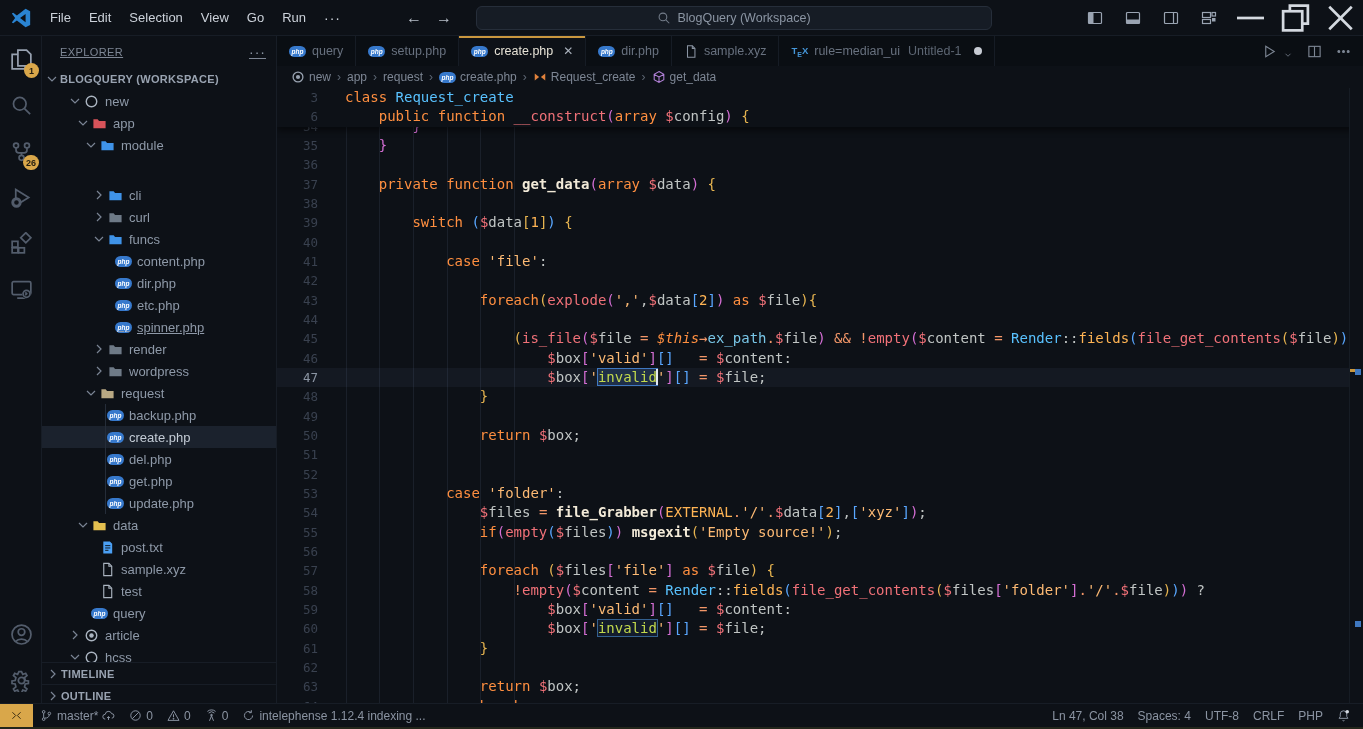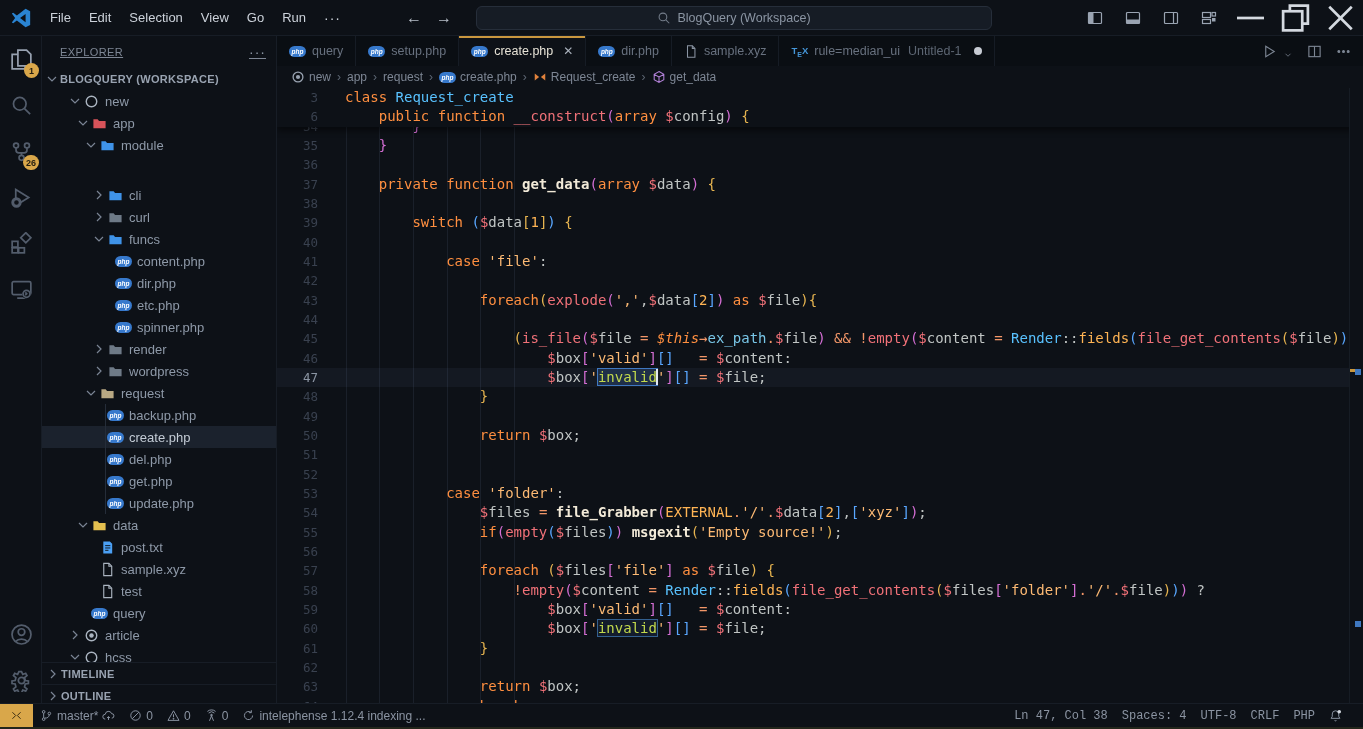--- a/index.html
+++ b/index.html
@@ -99,21 +99,21 @@
   .overview { position:absolute; right:0; top:0; width:14px; height:615px; border-left:1px solid #161c24; z-index:4; background:#0d1117; }
   .ov-cursor { position:absolute; left:0; width:9px; height:3px; background:#c9973f; }
   .ov-mark { position:absolute; right:2px; width:6px; height:6px; background:#3f78c0; }
 
   
   .statusbar { position:absolute; left:0; top:703px; width:100%; height:24px; background:#0d1117;
     border-top:1px solid #171d26; display:flex; align-items:center; font-size:12px; color:#8b94a2; }
   .sb-item { display:flex; align-items:center; gap:4px; padding:0 7px; height:100%; }
   .sb-item svg { width:13px; height:13px; }
   .sb-remote { background:#d9a74a; color:#35290f; width:33px; justify-content:center; padding:0; }
-  .sb-right { margin-left:auto; display:flex; align-items:center; height:100%; padding-right:14px;font-family:Liberation Mono, monospace; }
+  .sb-right { margin-left:auto; display:flex; align-items:center; height:100%; padding-right:6px; }
   .taskbar-sliver { position:absolute; left:0; top:727px; width:100%; height:2px; background:#23261b; }
 </style>
 </head>
 <body>
 
 <div class="app">
 
   <div class="titlebar">
     <span class="vslogo" id="vslogo"><svg viewBox="0 0 24 24" style="width:100%;height:100%">
           <path fill="#2a84d2" d="M17 2 L22 4.5 V19.5 L17 22 L7.5 14.7 L3.5 17.8 L2 16.8 L5.6 12 L2 7.2 L3.5 6.2 L7.5 9.3 Z M17 7.5 L11 12 L17 16.5 Z"></path>
@@ -341,21 +341,21 @@
           </span>
           <span>dir.php</span>
         </div>
         <div class="t-row" style="padding-left: 57px;">
           <span class="t-chev"></span>
           <span class="t-icon">
             <span class="php-pill">php</span>
           </span>
           <span>etc.php</span>
         </div>
-        <div class="t-row" style="padding-left: 57px;">
+        <div class="t-row" style="padding-left: 57px; text-decoration: underline;">
           <span class="t-chev"></span>
           <span class="t-icon">
             <span class="php-pill">php</span>
           </span>
           <span>spinner.php</span>
         </div>
         <div class="t-row" style="padding-left: 49px;">
           <span class="t-chev"><svg viewBox="0 0 16 16" fill="none" stroke="currentColor" stroke-width="1.2" style="width:100%;height:100%">
               <polyline points="6,4 10,8 6,12"></polyline>
             </svg></span>

